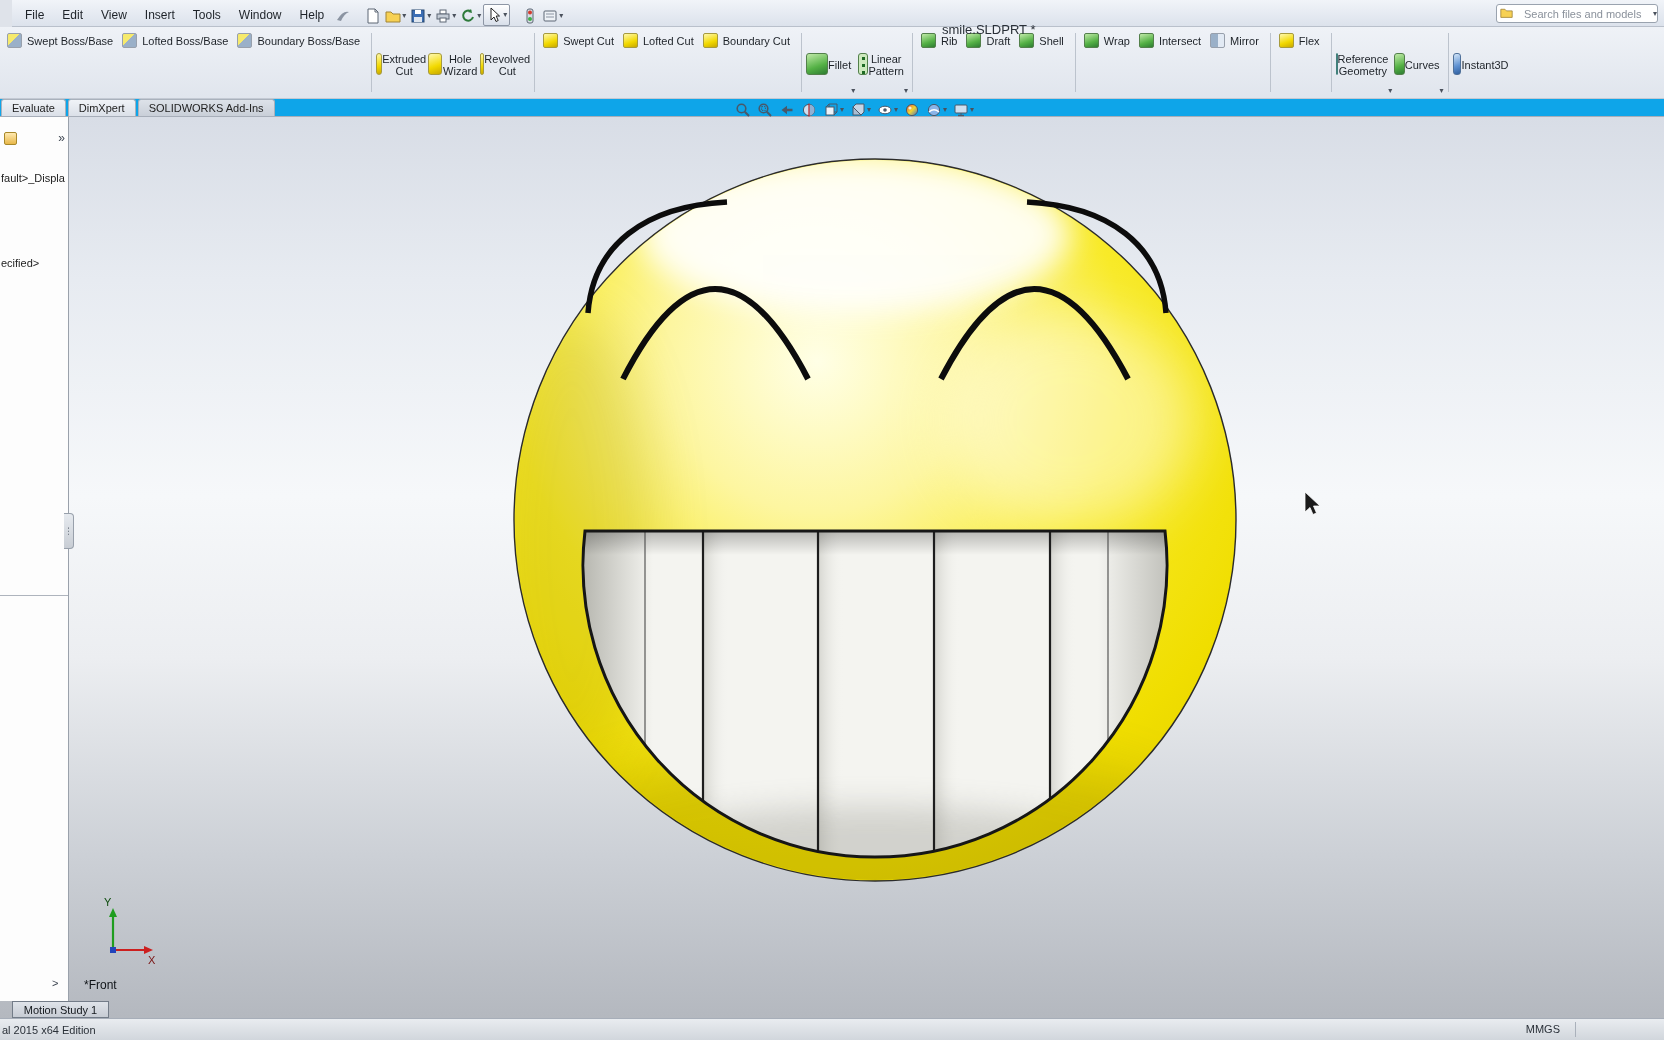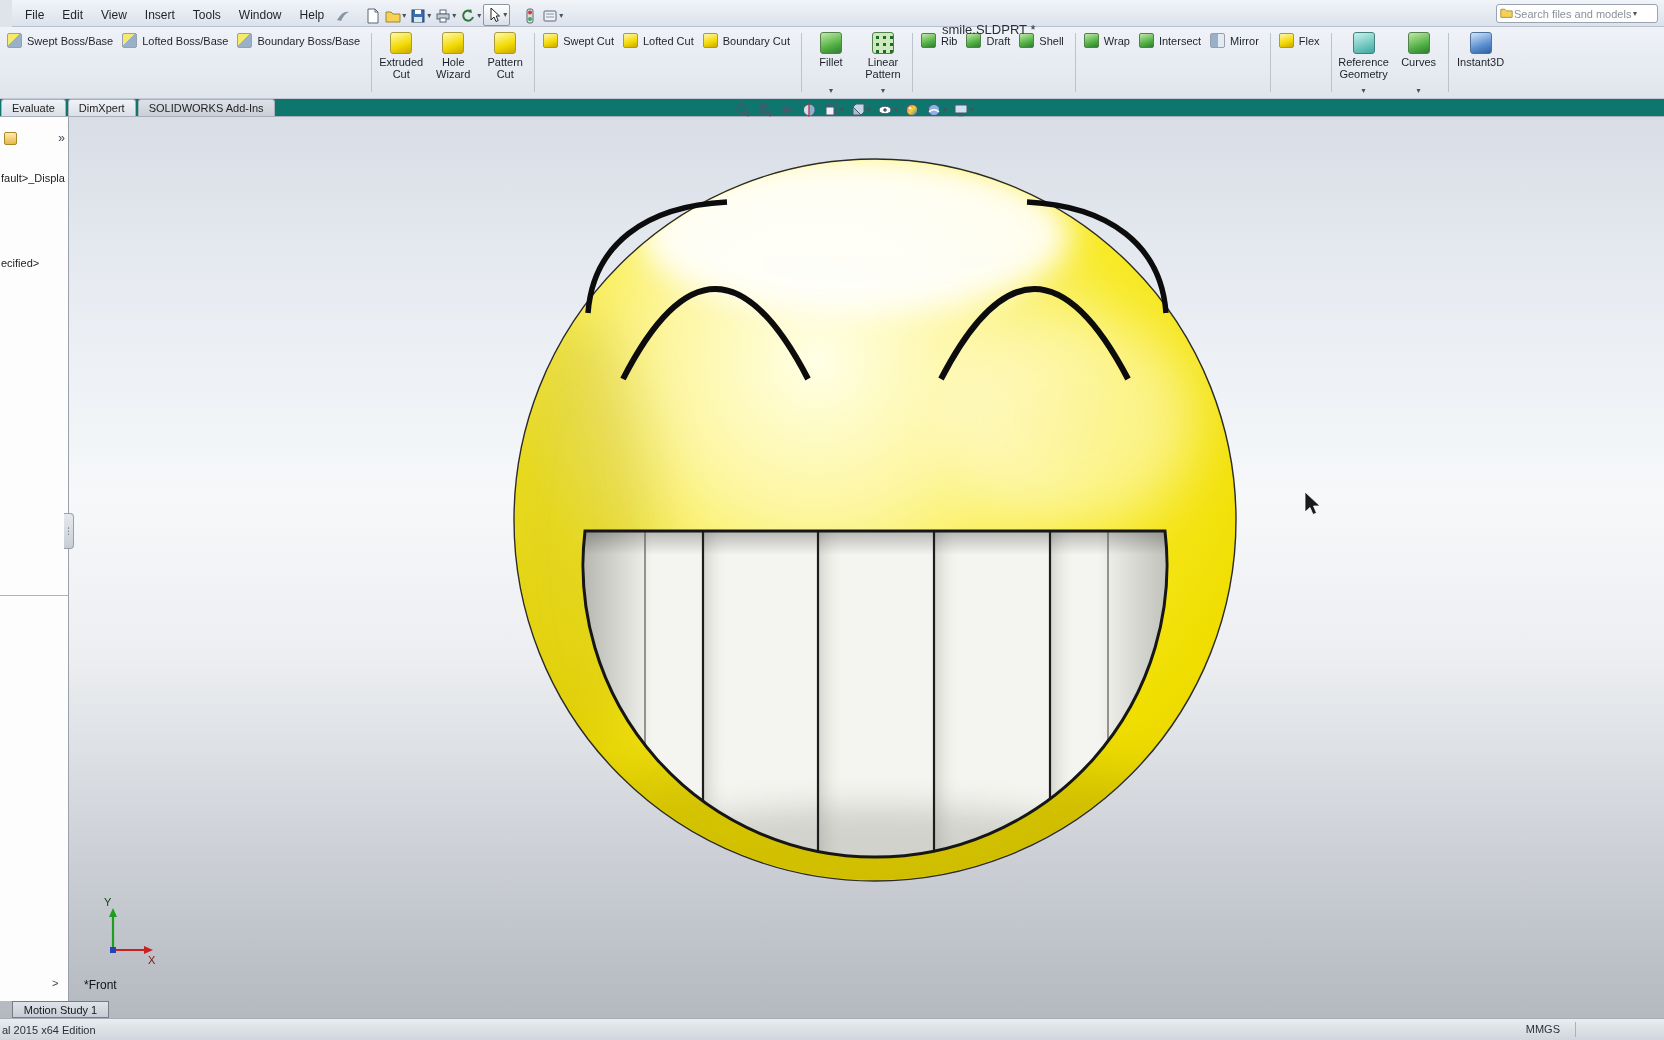--- a/index.html
+++ b/index.html
@@ -12,53 +12,53 @@
     background:linear-gradient(#f1f4f9,#dce2ec); border-bottom:1px solid #b9c0cb;
     display:flex; align-items:flex-end; padding:0 4px; z-index:30; }
   .menu-item { padding:4px 9px; cursor:default; }
   .tb-sep { width:10px; }
   .tbtn { display:flex; align-items:center; gap:1px; padding:2px 2px; border-radius:2px; }
   .tbtn svg { width:16px; height:16px; display:block; }
   .caret { font-size:8px; color:#4a515c; line-height:8px; }
   .sel-box { border:1px solid #8d96a5; background:linear-gradient(#ffffff,#d8dfea); border-radius:2px; }
   .win-title { position:absolute; left:930px; top:6px; font-size:13px; color:#2a3038;margin-top:16px; }
   .searchbox { position:absolute; right:18px; top:4px; width:162px; height:19px; background:#fff;
-    border:1px solid #9aa3af; border-radius:3px; display:flex; align-items:center; padding:0 3px; gap:1px; }
+    border:1px solid #9aa3af; border-radius:3px; display:flex; align-items:center; padding:0 3px; gap:11px; }
   .searchbox input { border:none; outline:none; width:118px; font-size:11px; color:#333;
     font-family:"Liberation Sans",sans-serif; }
   .searchbox input::placeholder { color:#8a919b; }
   .dbl-chev { position:absolute; right:2px; top:7px; font-size:11px; color:#55606e; }
 
   
   .ribbon { position:absolute; left:0; top:27px; width:1664px; height:72px;
     background:linear-gradient(#eff2f7,#e0e5ed); border-bottom:1px solid #c3c9d3;
     display:flex; align-items:stretch; padding:2px 0 2px 2px; z-index:25; }
   .vsep { width:1px; background:#bcc3cd; margin:4px 3px; }
   .stackgrp { display:flex; flex-direction:row; justify-content:space-between; padding:1px 2px; }
   .rowgrp { display:flex; align-items:stretch; }
   .rbtn-s { display:flex; align-items:center; gap:5px; height:21px; padding:0 6px 0 3px;
     font-size:11px; white-space:nowrap; border-radius:2px; }
-  .rbtn-l { display:flex; flex-direction:column; align-items:center; width:52px; padding:3px 1px 1px;
+  .rbtn-l { display:flex; align-items:center; width:52px; padding:3px 1px 1px;
     font-size:11px; line-height:12px; text-align:center; border-radius:2px; }
   .rbtn-l .lbl2 { margin-top:2px; }
   .rbtn-l .caret { margin-top:auto; }
   .ic { width:15px; height:15px; border-radius:2px; flex:0 0 auto; border:1px solid #98a0ac; }
   .icL { width:22px; height:22px; border-radius:3px; border:1px solid #98a0ac; }
   .ic-boss { background:linear-gradient(135deg,#f6ea6c 45%,#9ab0c8 45%); }
   .ic-yellow { background:linear-gradient(160deg,#fff9ae,#f2d900 60%,#c9a900); border-color:#a79b3e; }
   .ic-green { background:linear-gradient(160deg,#c0eaa8,#54b145 60%,#2e7d32); border-color:#53804b; }
   .ic-blue { background:linear-gradient(160deg,#d2e5f8,#5d90d1 60%,#30609f); border-color:#50719a; }
   .ic-teal { background:linear-gradient(160deg,#c9f1ee,#3aa9a1); border-color:#41807b; }
   .ic-mirror { background:linear-gradient(90deg,#9ab0c8 50%,#e2eaf4 50%); }
   .ic-dots { background-color:#cde9bd; background-image:radial-gradient(circle,#1e6b24 32%,transparent 38%);
     background-size:7px 7px; background-position:1px 1px; border-color:#53804b; }
 
   
   .tabstrip { position:absolute; left:0; top:99px; width:1664px; height:18px;
-    background:#0f766e; border-bottom:1px solid #a7aeb9; display:flex; align-items:flex-end;
+    background:#0ea5e9; border-bottom:1px solid #a7aeb9; display:flex; align-items:flex-end;
     padding-left:1px; z-index:24; }
   .ctab { font-size:11px; padding:2px 10px 2px; border:1px solid #a9b1bc; border-bottom:none;
     border-radius:3px 3px 0 0; background:linear-gradient(#f0f3f7,#dbe0e8); margin-right:2px; color:#222; }
   .ctab.dark { background:linear-gradient(#dde2e9,#c9cfd8); }
 
   
   .hud { position:absolute; left:733px; top:101px; display:flex; align-items:center; gap:2px; z-index:26; }
   .hic { display:flex; align-items:center; gap:1px; padding:1px 2px; border-radius:2px; }
   .hic svg { width:16px; height:16px; display:block; }
 
@@ -212,21 +212,21 @@
       <div class="rbtn-l">
         <span class="icL ic-yellow"></span>
         <span class="lbl2">Extruded Cut</span>
       </div>
       <div class="rbtn-l">
         <span class="icL ic-yellow"></span>
         <span class="lbl2">Hole Wizard</span>
       </div>
       <div class="rbtn-l">
         <span class="icL ic-yellow"></span>
-        <span class="lbl2">Pattern Cut</span>
+        <span class="lbl2">Revolved Cut</span>
       </div>
     </div>
     <div class="vsep"></div>
 
     <div class="stackgrp">
       <div class="rbtn-s">
         <span class="ic ic-yellow"></span>
         <span>Swept Cut</span>
       </div>
       <div class="rbtn-s">

